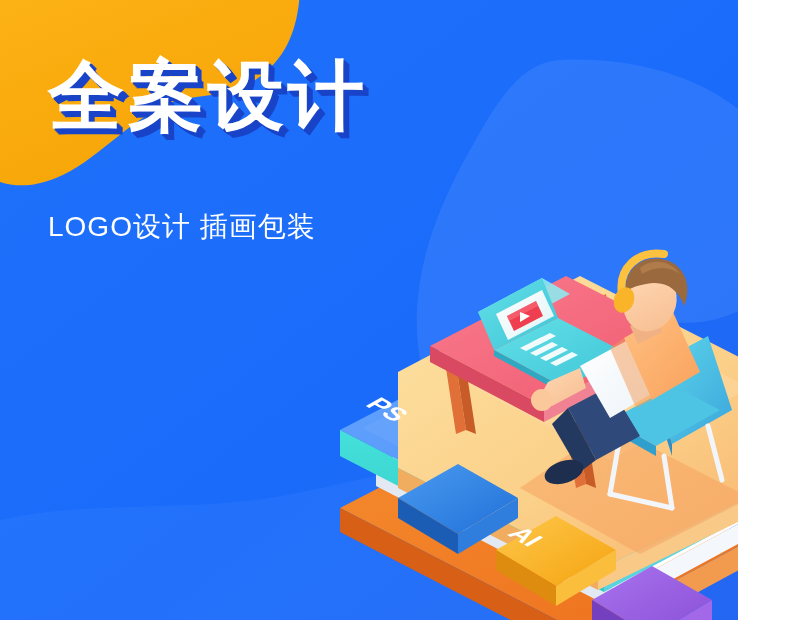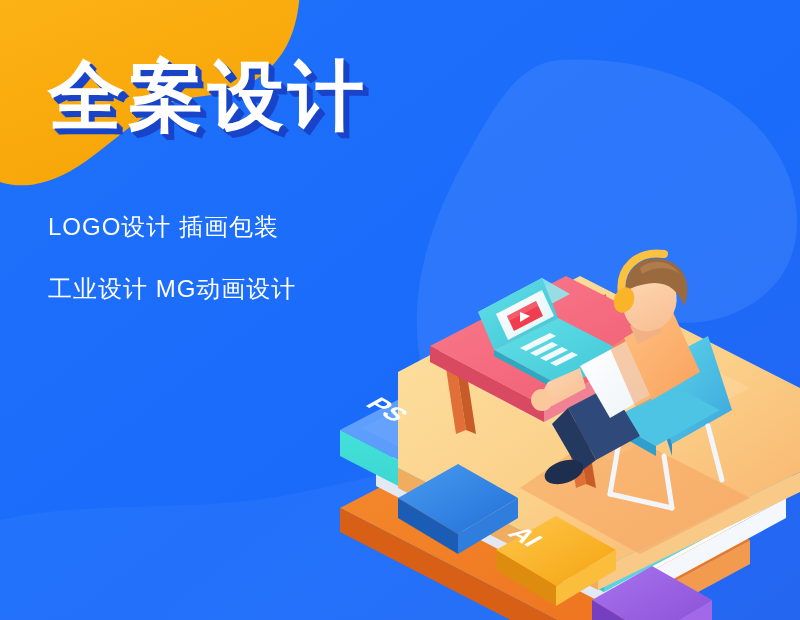--- a/index.html
+++ b/index.html
@@ -2,21 +2,21 @@
 <html lang="zh"><head>
 <meta charset="utf-8">
 <style>
   html, body {
     margin: 0;
     padding: 0;
     background: #ffffff;
   }
   #banner {
     position: relative;
-    width: 800px;
+    width: 738px;
     height: 620px;
     overflow: hidden;
     background: #ec4899;
     font-family: "Liberation Sans", "DejaVu Sans", sans-serif;
     text-decoration: underline;
   }
 
   
   .bg-layer {
     position: absolute;
@@ -50,21 +50,21 @@
 
   
   .service-list {
     position: absolute;
     left: 48px;
     top: 196px;
     z-index: 6;
   }
   .service-line {
     color: #ffffff;
-    font-size: 24px;
+    font-size: 28px;
     line-height: 62px;
     letter-spacing: 1px;
     white-space: nowrap;
     font-weight: 400;
   }
 
   
   .illustration {
     position: absolute;
     left: 280px;
@@ -105,21 +105,20 @@
     <path d="M0,-10 L300,-10 C298,30 286,58 258,78 C228,100 196,92 168,104
              C126,122 96,162 56,178 C34,187 16,187 0,182 Z" fill="url(#orangeGrad)"></path>
   </svg>
 
   <div class="title-wrap">
     <div class="title">全案设计</div>
   </div>
 
   <div class="service-list">
     <div class="service-line">LOGO设计 插画包装</div>
-    <div class="service-line">工业设计  MG动画设计</div>
   </div>
 
   <svg class="illustration" viewBox="0 0 520 380">
     <defs>
       <linearGradient id="yellowTop" x1="0" y1="0" x2="1" y2="1">
         <stop offset="0%" stop-color="#fde2a3"></stop>
         <stop offset="55%" stop-color="#fbd089"></stop>
         <stop offset="100%" stop-color="#f8b06a"></stop>
       </linearGradient>
       <linearGradient id="blueSlabG" x1="0" y1="0" x2="1" y2="1">

